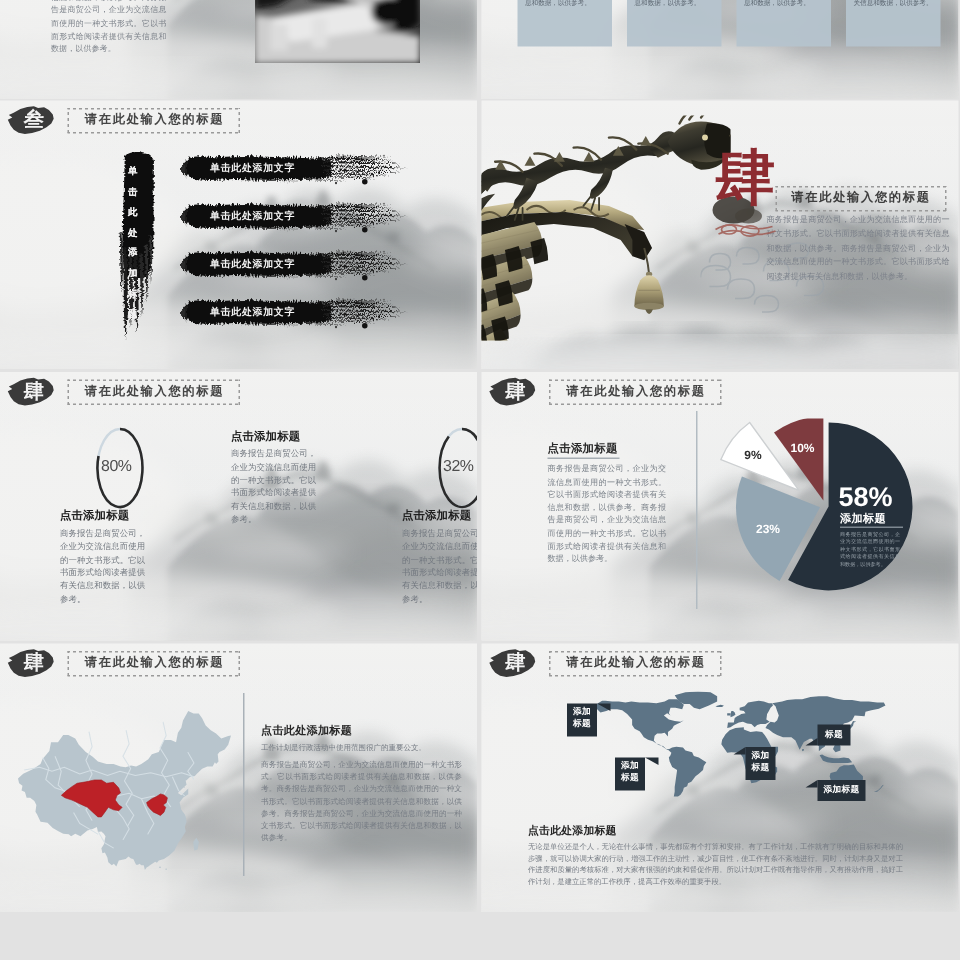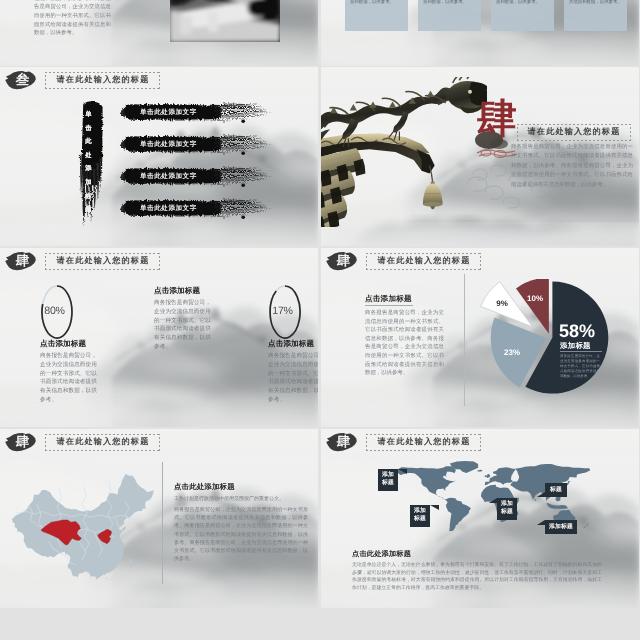--- a/index.html
+++ b/index.html
@@ -65,21 +65,21 @@
     background-size:100% 1px,100% 1px,1px 100%,1px 100%;
     background-position:0 0,0 100%,0 0,100% 0;background-repeat:no-repeat}
   .s3ttl{font-size:8.2px;font-weight:700;color:#3f3f3f;letter-spacing:1.1px;white-space:nowrap}
   .s3body{position:absolute;left:190px;top:76px;width:122px;font-size:5.4px;line-height:9.4px;
     color:#7c818a;text-align:justify;z-index:2}
   .clouds{position:absolute;left:146px;top:94px;width:100px;height:60px;line-height:0;z-index:1}
 
   
   .rings{position:absolute;left:40px;top:36px;width:278px;display:flex;gap:53px}
   .ringcol{width:62px;display:flex;flex-direction:column;align-items:flex-start}
-  .ringwrap{position:relative;width:31px;height:53px;margin-left:0}
+  .ringwrap{position:relative;width:31px;height:53px;margin-left:23px}
   .rv{position:absolute;left:-2px;top:0;width:33px;height:53px;display:flex;align-items:center;
     justify-content:center;font-size:10.6px;font-weight:400;color:#4d4d4d;letter-spacing:-.3px}
   .rh{margin-top:2px;margin-left:0;font-size:7.6px;font-weight:700;color:#1f1f1f;letter-spacing:.1px;
     white-space:nowrap}
   .rb{margin-top:2px;width:61px;font-size:5.6px;line-height:8.8px;color:#71777f;text-align:left;
     letter-spacing:.1px}
 
   
   .s5h{position:absolute;left:44px;top:46px;font-size:7.6px;font-weight:700;color:#2a2a2a;letter-spacing:.2px}
   .s5rule{position:absolute;left:44px;top:57px;width:48px;height:1px;background:#a5acb2}
@@ -567,21 +567,21 @@
       <div class="ringcol">
         <div class="rh">点击添加标题</div>
         <div class="rb">商务报告是商贸公司，企业为交流信息而使用的一种文书形式。它以书面形式给阅读者提供有关信息和数据，以供参考。</div>
       </div>
       <div class="ringcol">
         <div class="ringwrap">
           <svg width="34" height="56" viewBox="0 0 34 56">
               <ellipse cx="17" cy="28" rx="15" ry="26" fill="none" stroke="#cdd8e0" stroke-width="1.6"></ellipse>
               <path d="M17 2 A15 26 0 1 1 8.2 7" fill="none" stroke="#2b2b2b" stroke-width="1.7" stroke-linecap="butt"></path>
             </svg>
-          <span class="rv">17%</span>
+          <span class="rv">32%</span>
         </div>
         <div class="rh">点击添加标题</div>
         <div class="rb">商务报告是商贸公司，企业为交流信息而使用的一种文书形式。它以书面形式给阅读者提供有关信息和数据，以供参考。</div>
       </div>
     </div>
   </div>
 
   <div class="slide s5" style="left:321px;top:248px;">
     <svg class="bg" viewBox="0 0 318 179" preserveAspectRatio="none">
         <use href="#landscape"></use>

